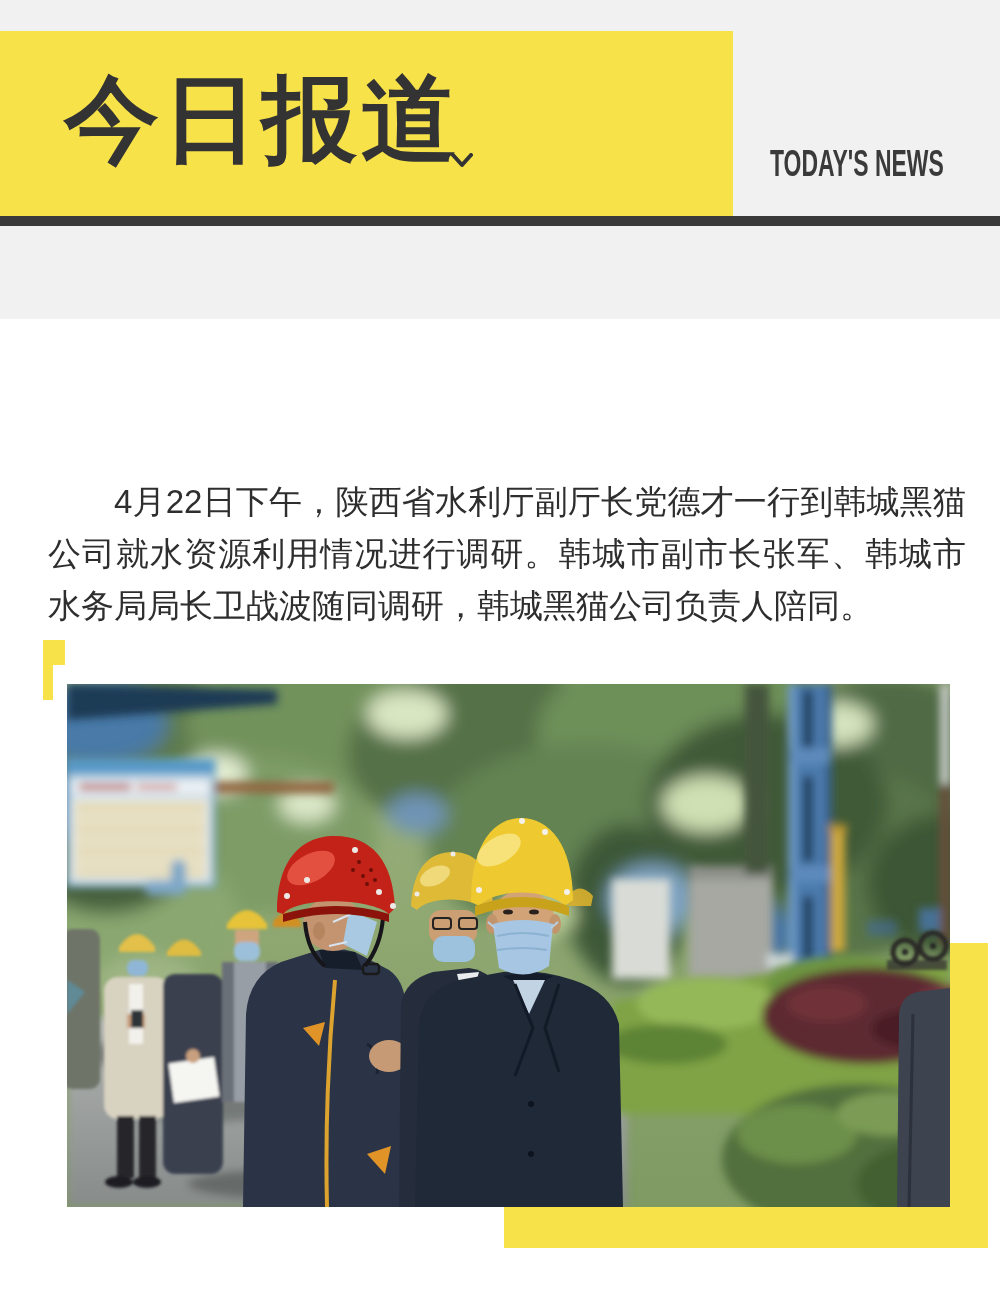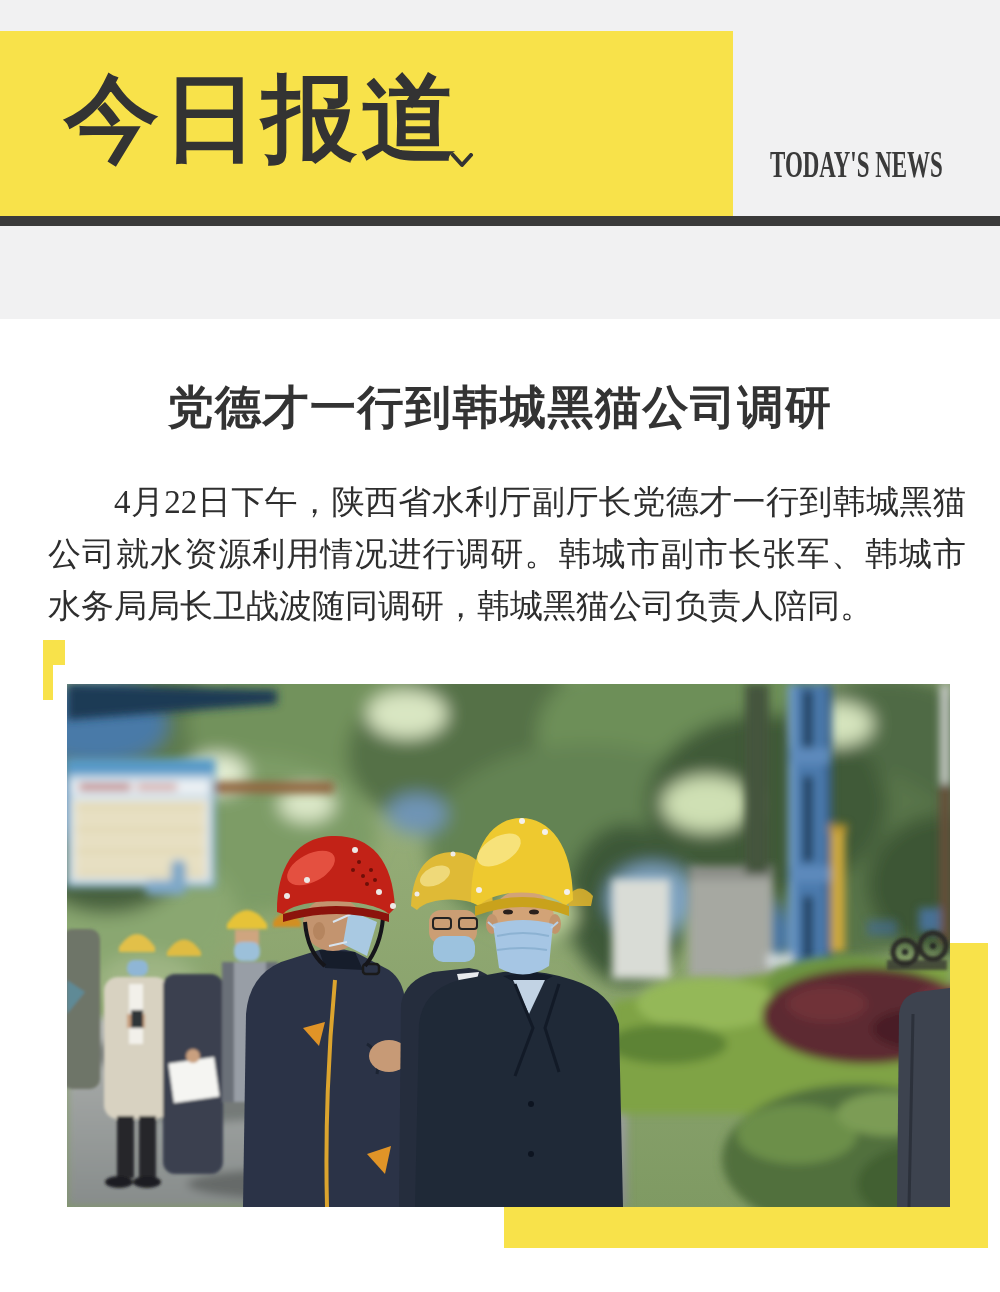--- a/index.html
+++ b/index.html
@@ -1,17 +1,17 @@
 <!DOCTYPE html>
 <html><head>
 <meta charset="utf-8">
 <style>
   html,body{margin:0;padding:0;background:#fff;}
   .page{position:relative;width:1000px;height:1292px;overflow:hidden;background:#fff;
-        font-family:Liberation Serif, serif;}
+        font-family:Liberation Sans, sans-serif;}
   
   .top-section{position:absolute;left:0;top:0;width:1000px;height:319px;background:#f1f1f2;}
   .banner{position:absolute;left:0;top:31px;width:733px;height:185px;background:#f8e24a;}
   .brand{position:absolute;left:64px;top:36px;font-size:95px;line-height:1.1;font-weight:900;
          color:#333;letter-spacing:4px;white-space:nowrap;}
   .chevron{position:absolute;left:450px;top:122px;width:24px;height:16px;}
   .tagline{position:absolute;left:770px;top:143px;font-size:37px;font-weight:bold;color:#3a3a3a;
            letter-spacing:0px;transform:scaleX(0.62);transform-origin:0 0;white-space:nowrap;}
   .dark-bar{position:absolute;left:0;top:216px;width:1000px;height:10px;background:#3a3a3a;}
   
@@ -36,21 +36,20 @@
     <div class="banner">
       <span class="brand">今日报道</span>
       <svg class="chevron" viewBox="0 0 24 16">
         <polyline points="3,2 12,12 21,2" fill="none" stroke="#333" stroke-width="4" stroke-linecap="round" stroke-linejoin="round"></polyline>
       </svg>
     </div>
     <div class="tagline">TODAY'S NEWS</div>
     <div class="dark-bar"></div>
   </div>
 
-  <h1 class="title">党德才一行到韩城黑猫公司调研</h1>
 
   <p class="body-text">4月22日下午，陕西省水利厅副厅长党德才一行到韩城黑猫公司就水资源利用情况进行调研。韩城市副市长张军、韩城市水务局局长卫战波随同调研，韩城黑猫公司负责人陪同。</p>
 
   <svg class="corner-flag" viewBox="0 0 22 60">
     <polygon points="0,0 22,0 22,25 10,25 10,60 0,60" fill="#f8e24a"></polygon>
   </svg>
 
   <svg class="br-rect" viewBox="0 0 484 305" preserveAspectRatio="none">
     <rect x="0" y="0" width="484" height="305" fill="#f8e24a"></rect>
   </svg>

